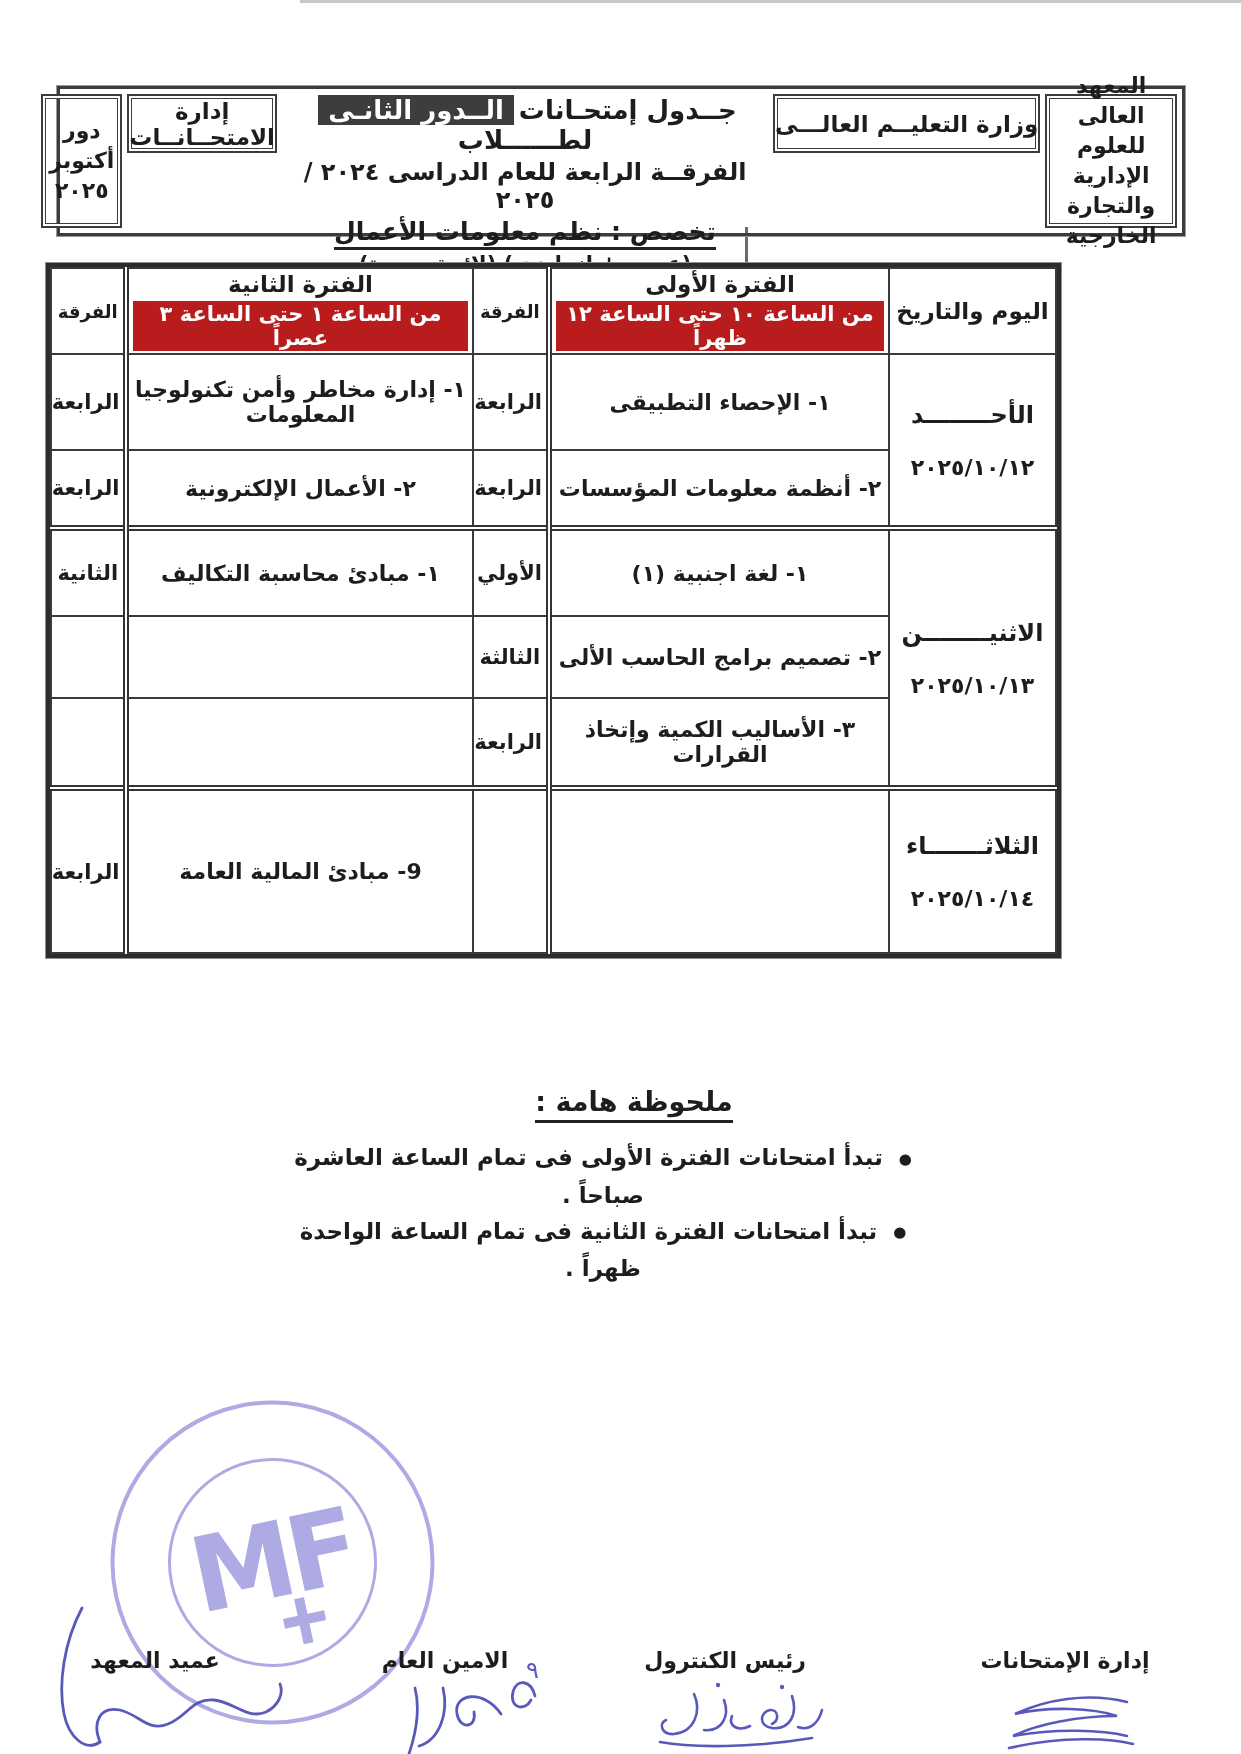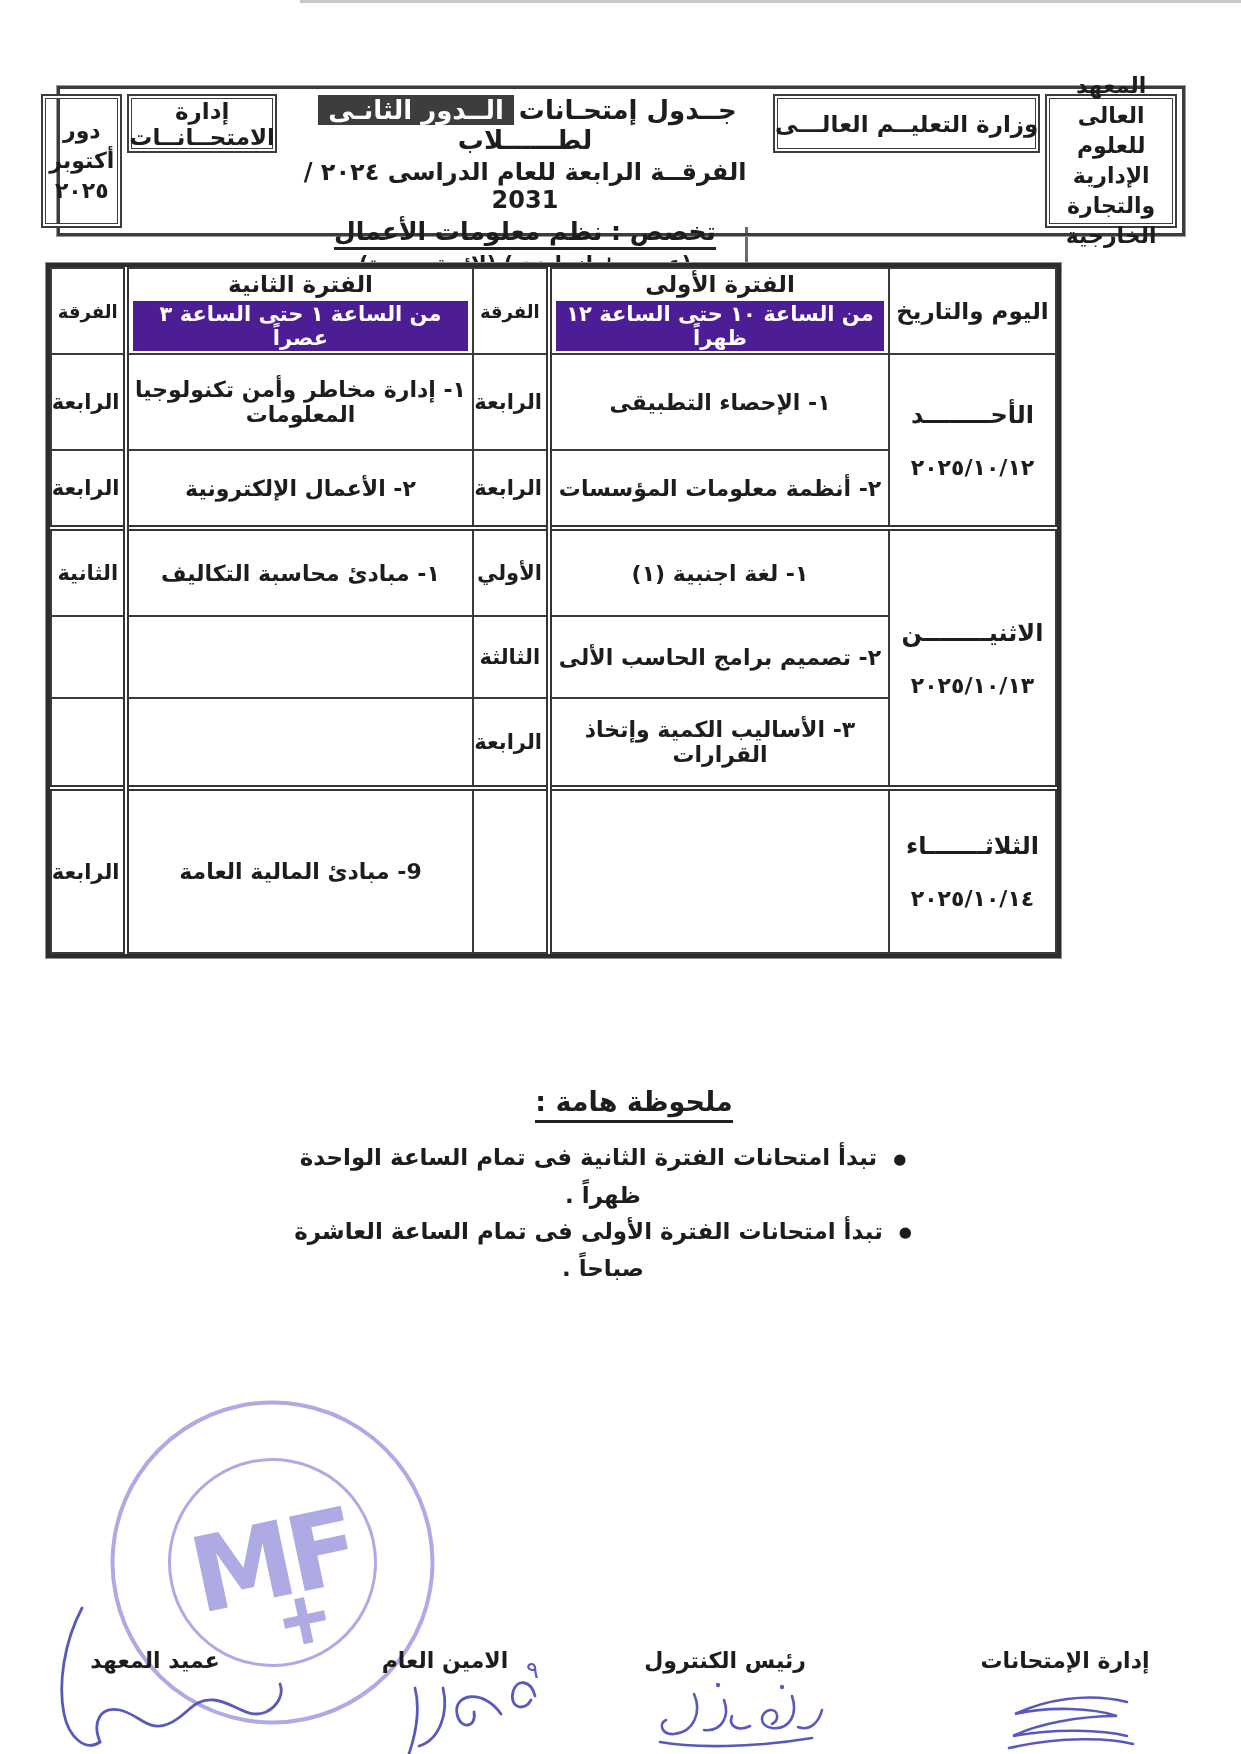--- a/index.html
+++ b/index.html
@@ -33,21 +33,21 @@
 
   
   .sched-wrap{position:absolute;top:263px;left:46px;width:1007px;
               border:4px solid #2c2c2c;box-shadow:0 0 0 1px #8f8f8f;background:#fff;}
   table.sched{width:100%;border-collapse:collapse;table-layout:fixed;direction:rtl;}
   table.sched th,table.sched td{border:2px solid #3a3a3a;text-align:center;
               vertical-align:middle;font-weight:700;padding:2px 4px;background:#fff;}
   .hrow th{height:62px;border-bottom:6px double #333;}
   .col-day-h{font-size:23px;}
   .ptitle{font-size:23px;margin-bottom:4px;}
-  .timebox{background:#4c1d95;color:#fff;font-size:21px;padding:1px 8px;display:inline-block;}
+  .timebox{background:#b91c1c;color:#fff;font-size:21px;padding:1px 8px;display:inline-block;}
   .col-class-h{font-size:18px;}
   td.subject{font-size:22px;}
   td.fclass{font-size:21px;}
   td.daycell{font-size:24px;}
   td.daycell .dname{letter-spacing:1px;}
   td.daycell .ddate{font-size:22px;margin-top:26px;}
   td.gray{background:#c5c5c9;}
   tr.day-sep td{border-top:6px double #333;}
   .vsep{border-left:6px double #333 !important;}
 
@@ -87,21 +87,21 @@
         <span>المعهد العالى للعلوم الإدارية والتجارة الخارجية</span>
       </div>
       <div class="dbl box-top">
         <span>وزارة التعليــم العالـــى</span>
       </div>
     </div>
     <div class="banner-center">
       <div class="t-line1">
         <span>جــدول إمتحـانات</span><span class="hl">الــدور الثانـى</span><span>لطــــــلاب</span>
       </div>
-      <div class="t-line2">الفرقــة الرابعة للعام الدراسى ٢٠٢٤ / 2031</div>
+      <div class="t-line2">الفرقــة الرابعة للعام الدراسى ٢٠٢٤ / ٢٠٢٥</div>
       <div class="t-line3">
         <span>تخصص : نظم معلومات الأعمال</span>
       </div>
       <div class="t-line4">(عربى + إنجليزى) (لائحة جديدة)</div>
     </div>
     <div class="side side-left">
       <div class="dbl box-top">إدارة الامتحــانــات</div>
       <div class="dbl box-bottom">دور أكتوبر ٢٠٢٥</div>
     </div>
   </div>
@@ -180,22 +180,22 @@
         <td class="subject vsep">9- مبادئ المالية العامة</td>
         <td class="fclass">الرابعة</td>
       </tr>
     </tbody>
       </table>
   </div>
 
   <div class="notes">
     <div class="notes-title">ملحوظة هامة :</div>
     <ul>
+      <li><span class="dot">●</span><span>تبدأ امتحانات الفترة الأولى فى تمام الساعة العاشرة صباحاً .</span></li>
       <li><span class="dot">●</span><span>تبدأ امتحانات الفترة الثانية فى تمام الساعة الواحدة ظهراً .</span></li>
-      <li><span class="dot">●</span><span>تبدأ امتحانات الفترة الأولى فى تمام الساعة العاشرة صباحاً .</span></li>
     </ul>
   </div>
 
   <svg class="stamp" viewBox="0 0 355 355">
     <defs>
       <path id="ringpath" d="M 177.5 47 A 130.5 130.5 0 1 1 177.4 47"></path>
     </defs>
     <circle cx="177.5" cy="177.5" r="160" fill="none" stroke="#a09ce0" stroke-width="4"></circle>
     <circle cx="177.5" cy="177.5" r="103" fill="none" stroke="#a09ce0" stroke-width="3"></circle>
     <text font-size="21" font-weight="700" fill="#a09ce0" font-family="DejaVu Sans, sans-serif">

